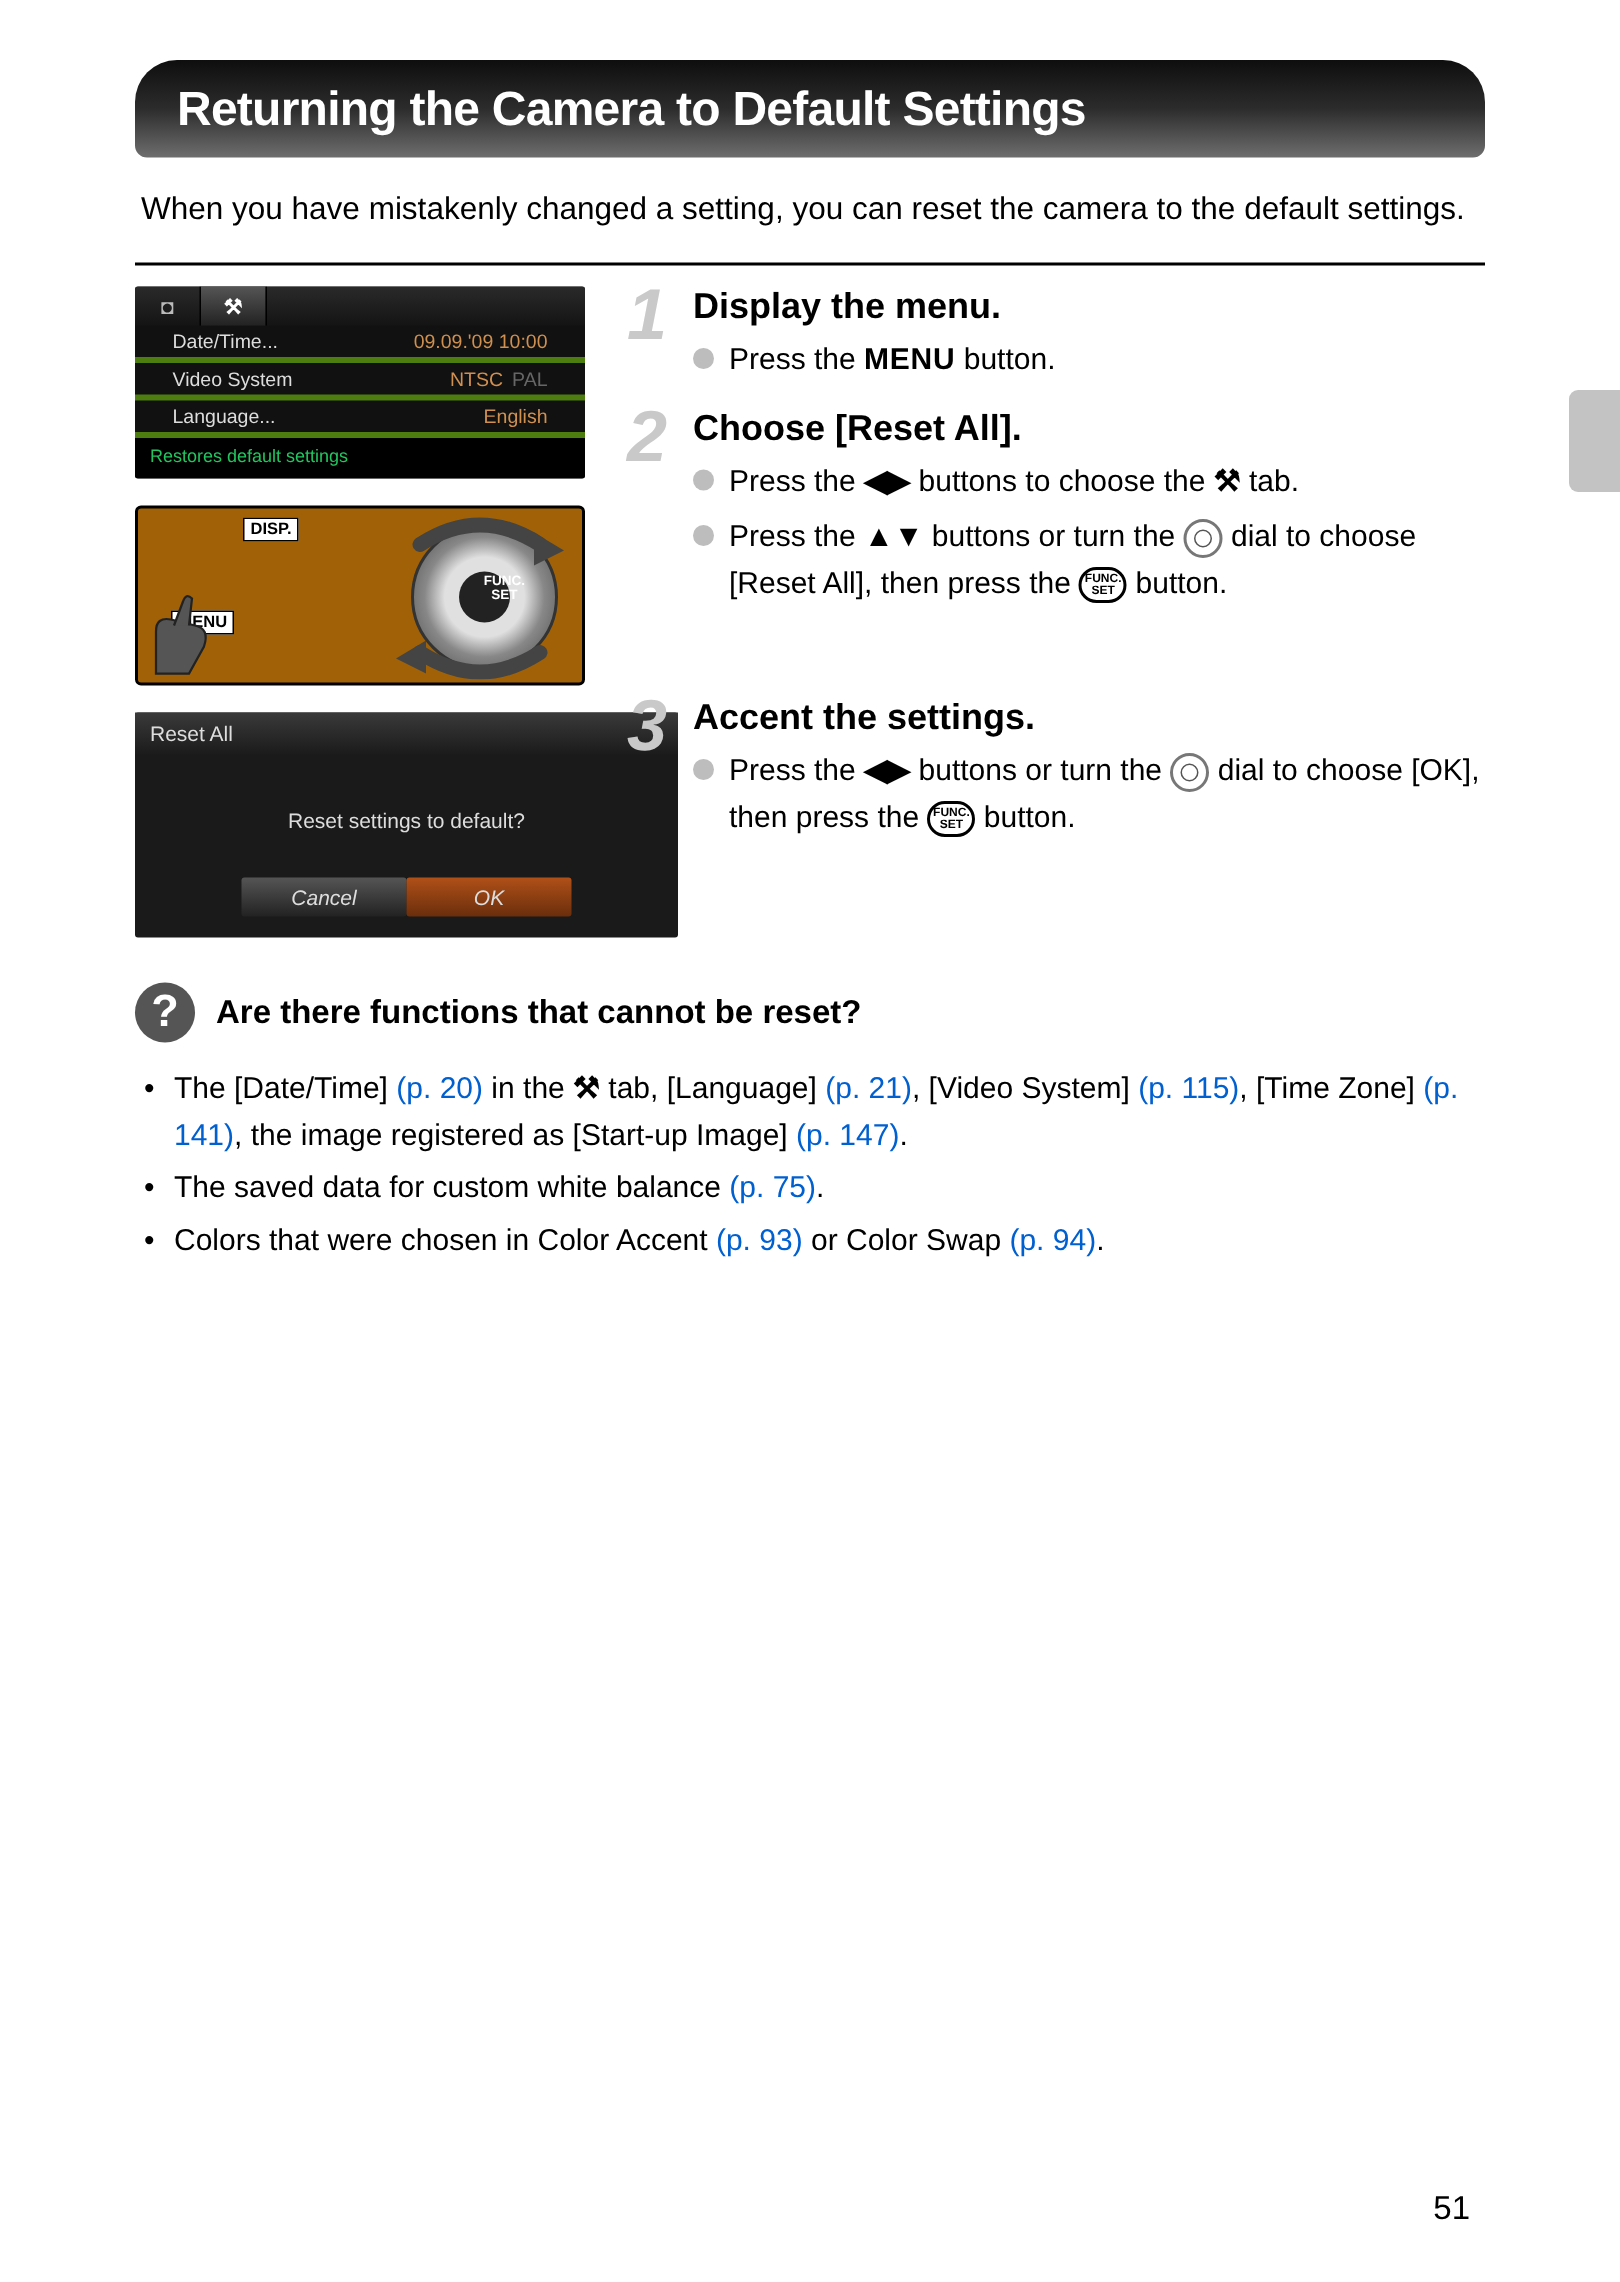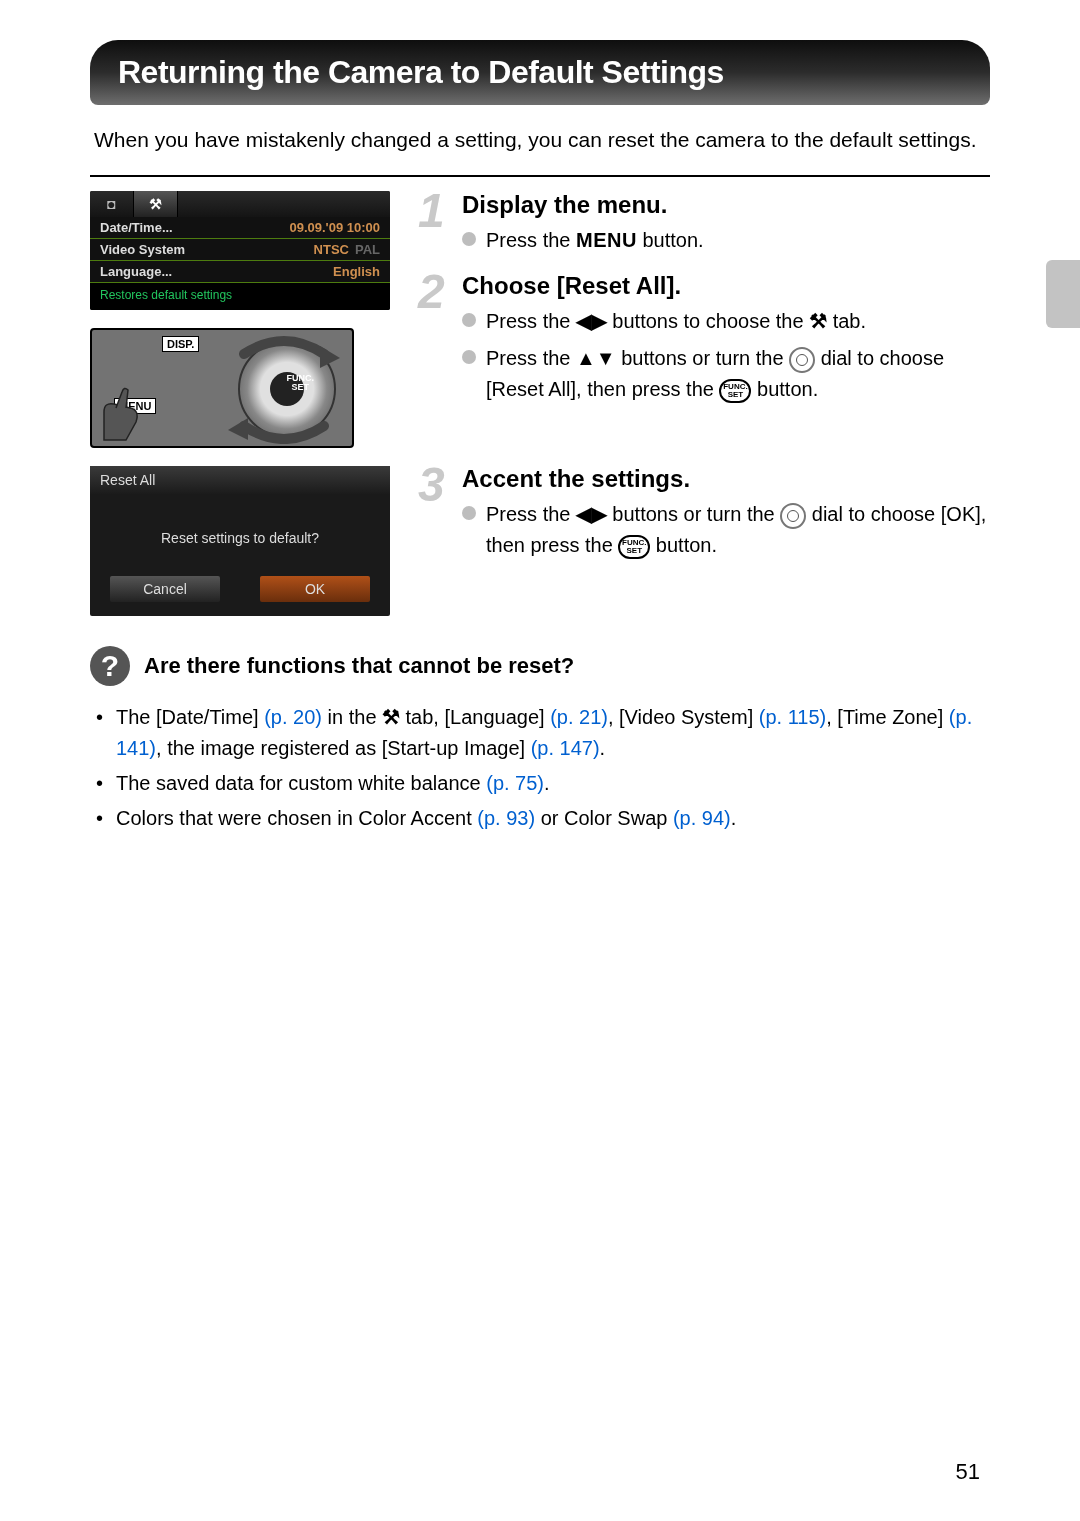--- a/index.html
+++ b/index.html
@@ -73,41 +73,40 @@
     color: #bbb;
   }
   .lcd .tab.active {
     background: linear-gradient(#555,#222);
     color: #fff;
     font-weight: bold;
   }
   .lcd .row {
     display: flex;
     justify-content: space-between;
-    padding: 3px 10px;
-    border-bottom: 1px solid #4d7c0f;
+    padding: 3px 25px;
+    border-bottom: 4px solid #4d7c0f;
     font-size: 13px;
-    font-weight: bold;
   }
   .lcd .row.hl { background: #833c1d; color:#fff; }
   .lcd .row .val { color:#d09050; }
   .lcd .row .val.dim { color:#666; margin-left:6px }
   .lcd .hint {
     padding: 5px 10px 8px;
     font-size: 12px;
     color:#22c55e;
     background:#000;
   }
   
   .dial-illus {
-    width:264px;
+    width:300px;
     height:120px;
     border:2px solid #000;
     border-radius:4px;
-    background:#737373;
+    background:#a16207;
     position:relative;
     overflow:hidden;
   }
   .dial-illus .disp-lbl { position:absolute; top:6px; left:70px; font-size:11px; font-weight:bold; border:1px solid #000; padding:1px 4px; background:#fff;}
   .dial-illus .menu-lbl { position:absolute; top:68px; left:22px; font-size:11px; font-weight:bold; border:1px solid #000; padding:1px 4px; background:#fff;}
   .dial-illus .wheel {
     position:absolute; right:16px; top:10px;
     width:98px; height:98px; border-radius:50%;
     background: radial-gradient(circle,#e0e0e0 40%,#888 60%,#444 100%);
     border:2px solid #333;
@@ -122,39 +121,39 @@
     text-align:center; line-height:1;
   }
   .dial-illus .hand {
     position:absolute; left:4px; bottom:4px; width:60px; height:60px;
   }
   .dial-illus .arrow-curve {
     position:absolute; right:8px; top:4px; width:120px; height:110px;
   }
   
   .dlg {
-    width:300px;
+    width:362px;
     background:#1a1a1a;
     color:#ddd;
     font-size:14px;
     border-radius:2px;
     padding-bottom:8px;
   }
   .dlg .dlg-title{
     background:linear-gradient(#3a3a3a,#1b1b1b);
     padding:6px 10px;
     font-size:14px;
   }
   .dlg .dlg-msg{
     text-align:center;
     padding:36px 10px 30px;
     font-size:14px;
   }
   .dlg .dlg-btns{
-    display:flex; justify-content:space-between; padding:0 20px 6px;
+    display:flex; justify-content:center; padding:0 20px 6px;font-style:italic;
   }
   .dlg .btn{
     width:110px; text-align:center;
     background:linear-gradient(#555,#222);
     padding:5px 0; font-size:14px;
     border-radius:2px;
   }
   .dlg .btn.ok{ background:linear-gradient(#b05018,#6a2e0c); }
 
   

